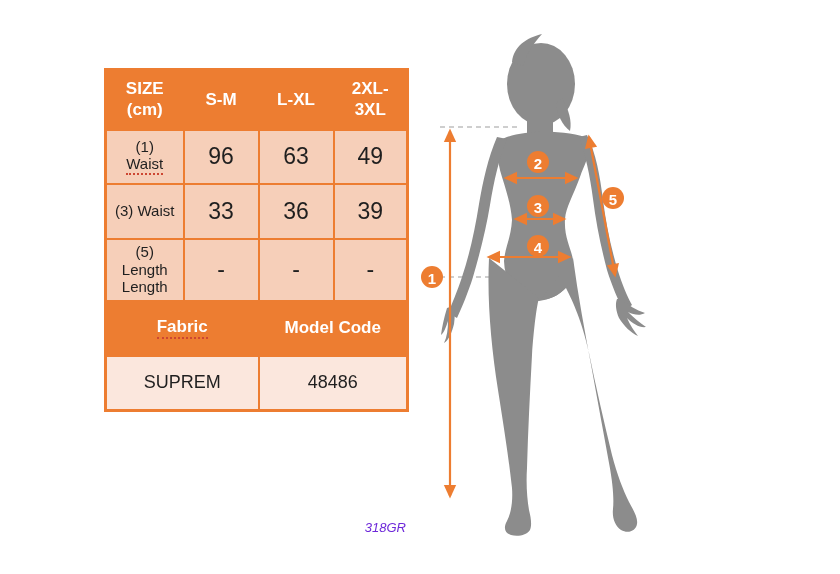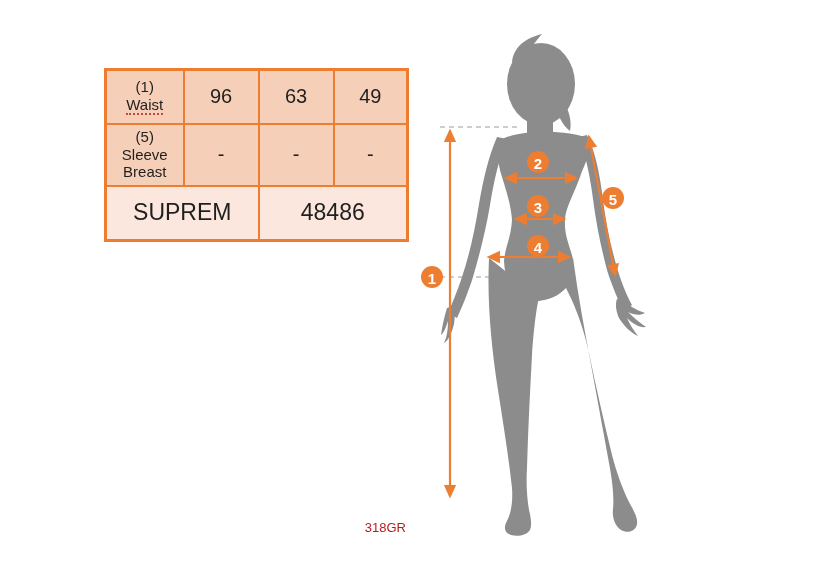--- a/index.html
+++ b/index.html
@@ -25,31 +25,31 @@
   }
   .size-table th,.size-table td{
     border:2px solid var(--orange);
     text-align:center;vertical-align:middle;padding:2px 3px;
   }
   tr.head th{
     background:var(--orange);color:#fff;font-weight:bold;
     font-size:17px;line-height:1.2;
   }
   td.lbl{font-size:15px;color:var(--ink);line-height:1.18}
-  td.val{font-size:20px;color:var(--ink)}
+  td.val{font-size:23px;color:var(--ink)}
   tr.band-dark td{background:var(--band-dark)}
   tr.band-light td{background:var(--band-light)}
-  tr.foot-val td{background:var(--band-light);font-size:23px;color:var(--ink)}
+  tr.foot-val td{background:var(--band-light);font-size:18px;color:var(--ink)}
   tr.rh60{height:60px} tr.rh54{height:54px} tr.rh55{height:55px} tr.rh62{height:62px}
   .blk{display:block}
   .u-red{display:inline-block;border-bottom:2px dotted #cd4632;line-height:1.12}
 
   .footnote{
     position:absolute;left:104px;top:520px;width:302px;
-    text-align:right;font-size:13px;color:#b91c1c;
+    text-align:right;font-size:13px;color:#6d28d9;font-style:italic;
   }
 
   
   .diagram{position:absolute;left:420px;top:20px}
   .sil{fill:var(--sil)}
   .meas{stroke:var(--orange);stroke-width:2.2;fill:none}
   .dash{stroke:#bfbfbf;stroke-width:1.6;stroke-dasharray:5 4;fill:none}
   .mark{fill:var(--orange)}
   .mark-num{
     fill:#fff;font-weight:bold;font-size:15px;
@@ -63,37 +63,55 @@
 <div class="stage">
 
   <table class="size-table">
     <colgroup>
       <col style="width:78px">
         <col style="width:75px">
         <col style="width:75px">
         <col style="width:74px">
     </colgroup>
     <tbody>
+        <tr class="head rh60">
+      <th>SIZE (cm)</th>
+      <th>S-M</th>
+      <th>L-XL</th>
+      <th>2XL-3XL</th>
+    </tr>
     <tr class="band-dark rh54">
       <td class="lbl">
         <span class="blk">(1)</span>
         <span class="u-red">Waist</span>
       </td>
       <td class="val">96</td>
       <td class="val">63</td>
       <td class="val">49</td>
     </tr>
+    <tr class="band-dark rh55">
+      <td class="lbl">(3) Waist</td>
+      <td class="val">33</td>
+      <td class="val">36</td>
+      <td class="val">39</td>
+    </tr>
     <tr class="band-dark rh62">
       <td class="lbl">
         <span class="blk">(5)</span>
-        <span>Sleeve Breast</span>
+        <span>Length Length</span>
       </td>
       <td class="val">-</td>
       <td class="val">-</td>
       <td class="val">-</td>
+    </tr>
+    <tr class="head rh55">
+      <th colspan="2">
+        <span class="u-red">Fabric</span>
+      </th>
+      <th colspan="2">Model Code</th>
     </tr>
     <tr class="foot-val rh55">
       <td colspan="2">SUPREM</td>
       <td colspan="2">48486</td>
     </tr>
   </tbody>
     </table>
 
   <div class="footnote">318GR</div>
 

